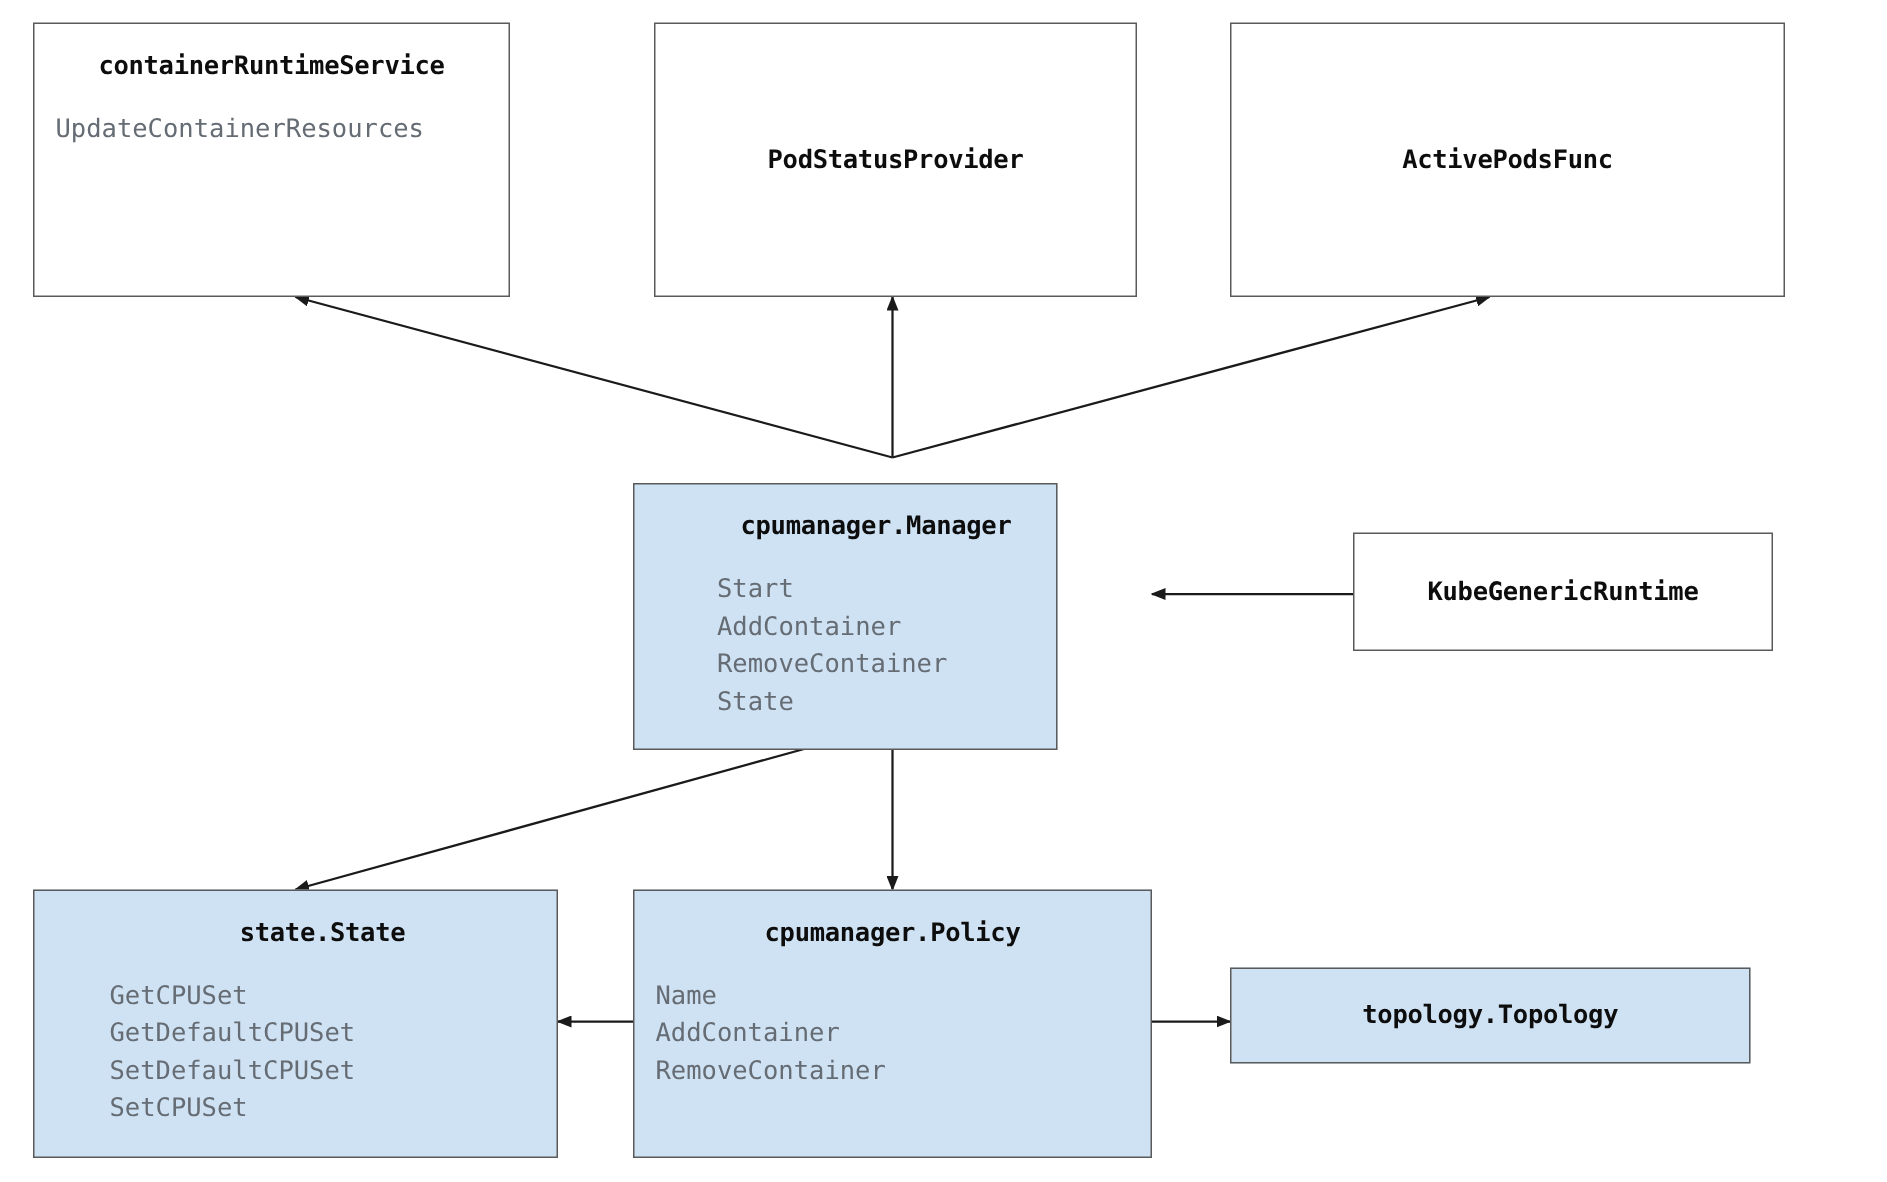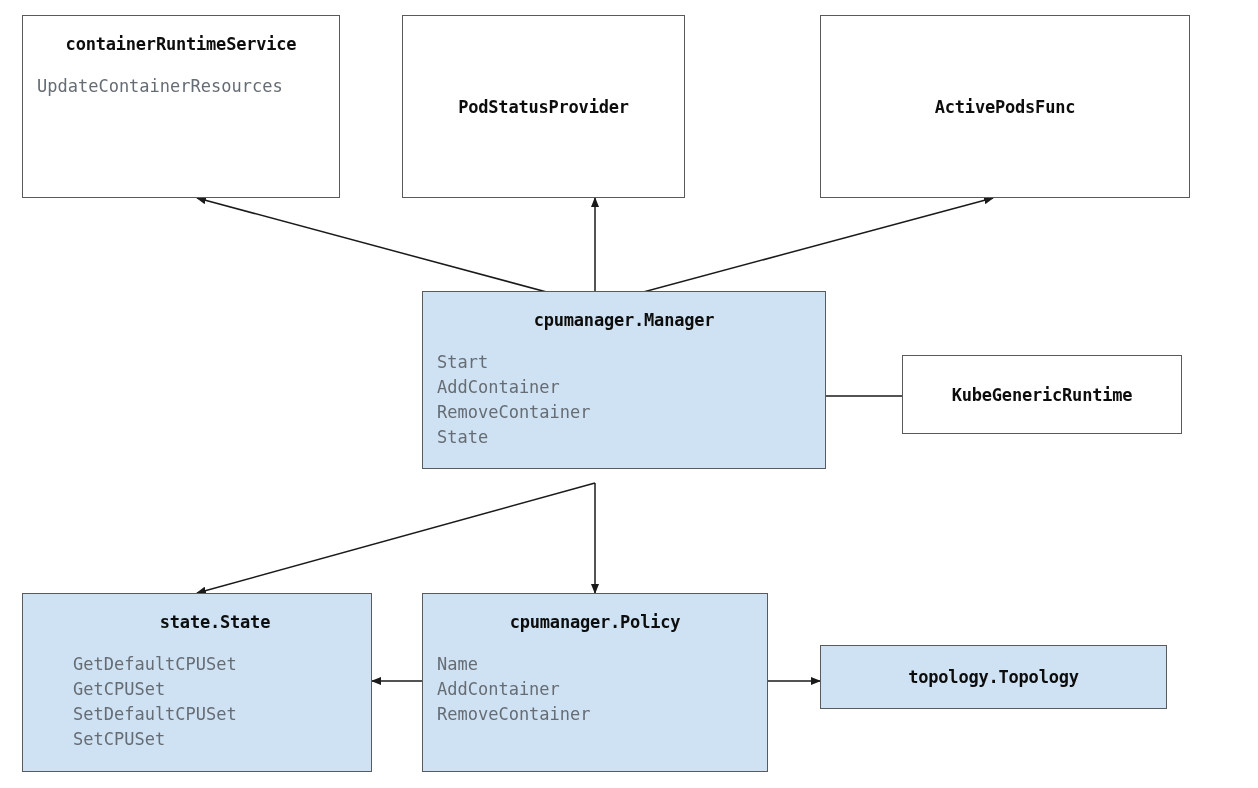--- a/index.html
+++ b/index.html
@@ -83,43 +83,43 @@
       </g>
   </svg>
 
   <div id="node-layer">
       <div class="node" style="left: 22px; top: 15px; width: 318px; height: 183px; border-color: rgb(90, 90, 90);">
         <div class="node-title">containerRuntimeService</div>
         <div class="node-methods">
           <div class="node-method">UpdateContainerResources</div>
         </div>
       </div>
-      <div class="node no-methods centered-title" style="left: 402px; top: 15px; width: 283px; height: 183px; border-color: rgb(90, 90, 90); text-decoration: underline;">
+      <div class="node no-methods centered-title" style="left: 436px; top: 15px; width: 322px; height: 183px; border-color: rgb(90, 90, 90); text-decoration: underline;">
         <div class="node-title">PodStatusProvider</div>
       </div>
       <div class="node no-methods centered-title" style="left: 820px; top: 15px; width: 370px; height: 183px; border-color: rgb(90, 90, 90);">
         <div class="node-title">ActivePodsFunc</div>
       </div>
-      <div class="node filled" style="left: 422px; top: 291px; width: 404px; height: 178px; border-color: rgb(90, 90, 90);">
+      <div class="node filled" style="left: 422px; top: 322px; width: 283px; height: 178px; border-color: rgb(90, 90, 90); padding-left: 41px;">
         <div class="node-title">cpumanager.Manager</div>
         <div class="node-methods">
           <div class="node-method">Start</div>
           <div class="node-method">AddContainer</div>
           <div class="node-method">RemoveContainer</div>
           <div class="node-method">State</div>
         </div>
       </div>
       <div class="node no-methods centered-title" style="left: 902px; top: 355px; width: 280px; height: 79px; border-color: rgb(90, 90, 90);">
         <div class="node-title">KubeGenericRuntime</div>
       </div>
       <div class="node filled" style="left: 22px; top: 593px; width: 350px; height: 179px; border-color: rgb(90, 90, 90); padding-left: 36px;">
         <div class="node-title">state.State</div>
         <div class="node-methods">
+          <div class="node-method">GetCPUSet</div>
           <div class="node-method">GetDefaultCPUSet</div>
-          <div class="node-method">GetCPUSet</div>
           <div class="node-method">SetDefaultCPUSet</div>
           <div class="node-method">SetCPUSet</div>
         </div>
       </div>
       <div class="node filled" style="left: 422px; top: 593px; width: 346px; height: 179px; border-color: rgb(90, 90, 90);">
         <div class="node-title">cpumanager.Policy</div>
         <div class="node-methods">
           <div class="node-method">Name</div>
           <div class="node-method">AddContainer</div>
           <div class="node-method">RemoveContainer</div>

